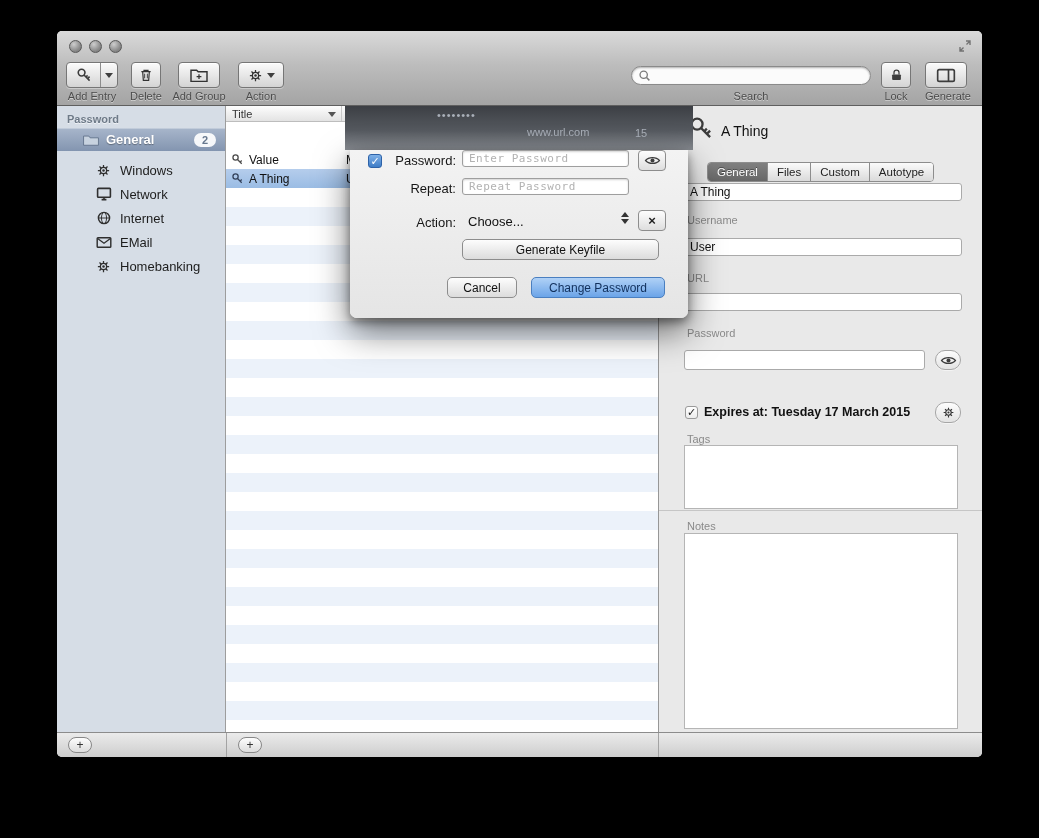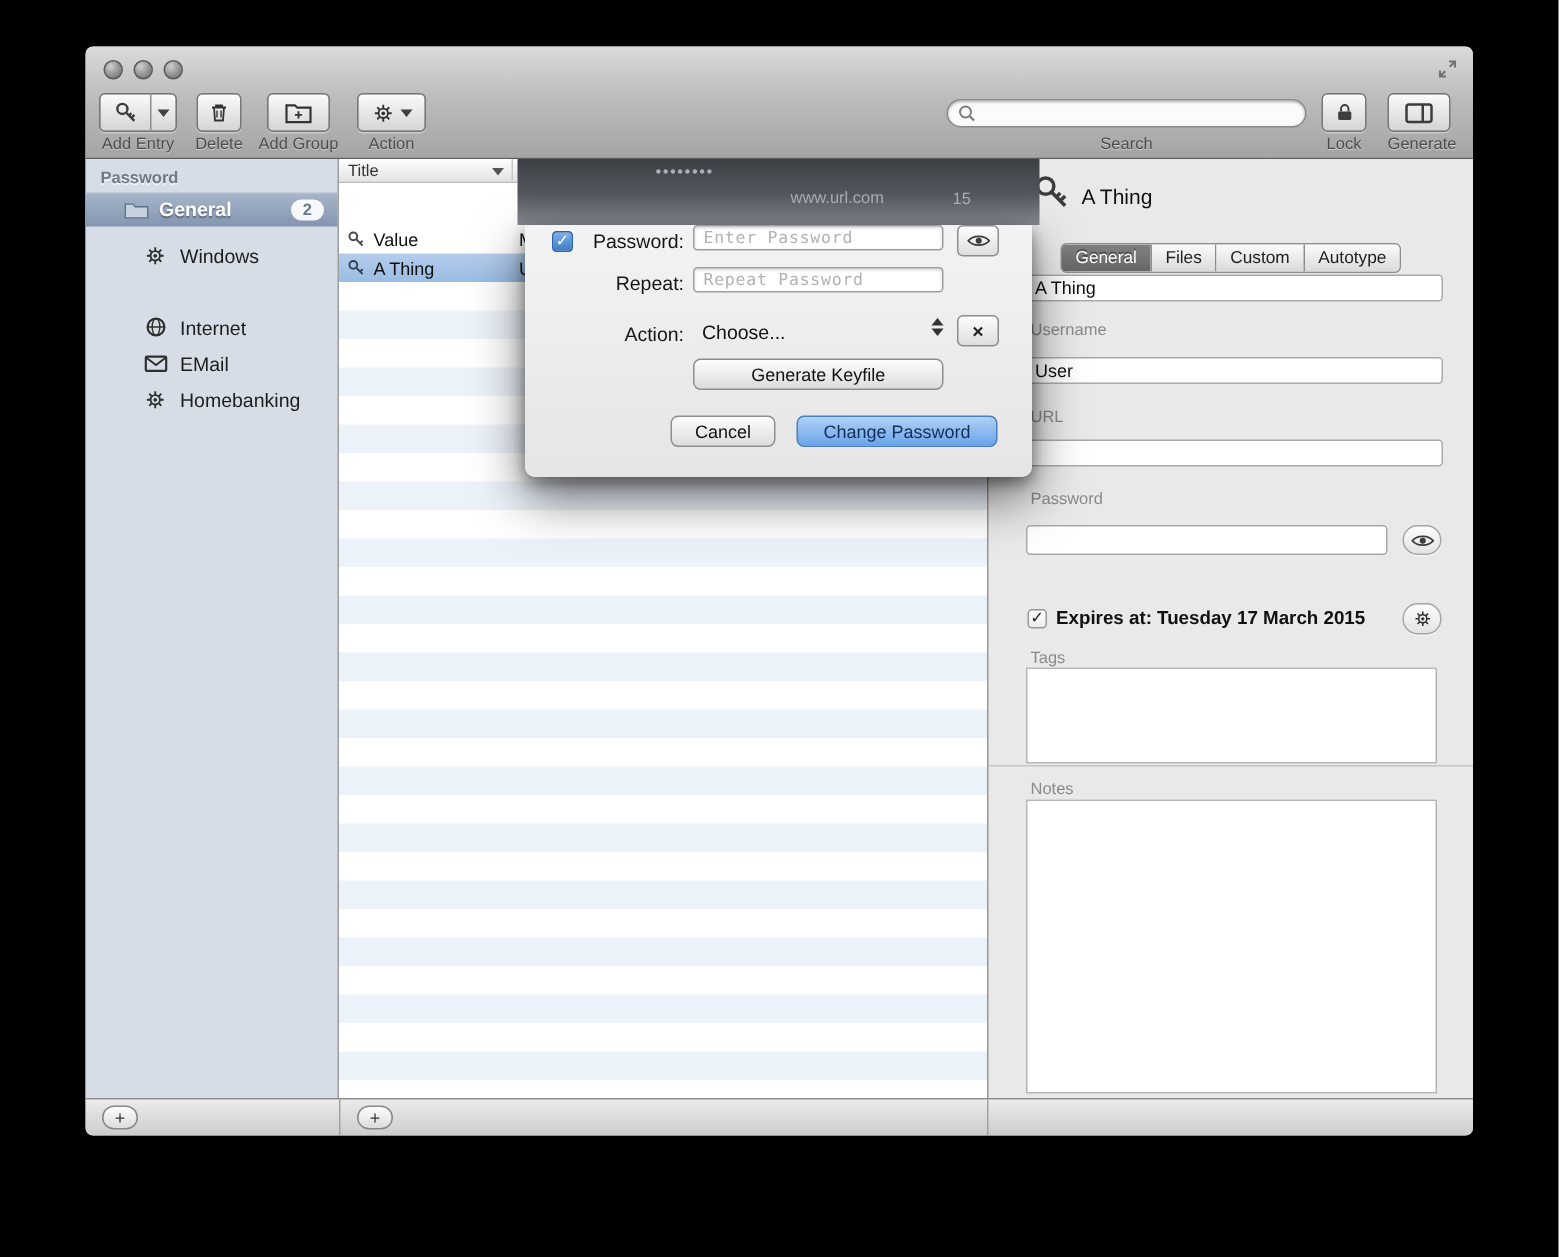--- a/index.html
+++ b/index.html
@@ -249,20 +249,29 @@
             <g stroke="#2f2f2f" stroke-width="2">
               <circle cx="12" cy="12" r="5" fill="none"></circle>
               <path d="M12 3v4M12 17v4M3 12h4M17 12h4M5.6 5.6l2.8 2.8M15.6 15.6l2.8 2.8M18.4 5.6l-2.8 2.8M8.4 15.6l-2.8 2.8"></path>
             </g>
             <circle cx="12" cy="12" r="2" fill="#2f2f2f"></circle>
           </svg>
       </span>
       <span>Windows</span>
     </div>
 
+    <div class="sb-item" style="top:76px">
+      <span class="ico">
+        <svg width="16" height="16" viewBox="0 0 20 20">
+            <rect x="2" y="3" width="16" height="11" rx="1" fill="none" stroke="#2f2f2f" stroke-width="2"></rect>
+            <path d="M7 17h6M10 14v3" stroke="#2f2f2f" stroke-width="2"></path>
+          </svg>
+      </span>
+      <span>Network</span>
+    </div>
 
     <div class="sb-item" style="top:100px">
       <span class="ico">
         <svg width="16" height="16" viewBox="0 0 20 20">
             <circle cx="10" cy="10" r="7" fill="none" stroke="#2f2f2f" stroke-width="1.8"></circle>
             <ellipse cx="10" cy="10" rx="3.2" ry="7" fill="none" stroke="#2f2f2f" stroke-width="1.2"></ellipse>
             <path d="M3 10h14" stroke="#2f2f2f" stroke-width="1.2"></path>
           </svg>
       </span>
       <span>Internet</span>
@@ -452,21 +461,21 @@
     <span class="slabel" style="left:34px;top:109px">Action:</span>
     <span style="position:absolute;left:118px;top:108px;font-size:13px;color:#111">Choose...</span>
     <span class="stepper">
         <span class="up"></span>
         <span class="down"></span>
       </span>
     <div class="sqbtn" style="top:104px">
       <span>×</span>
     </div>
 
-    <div class="sbtn" style="left:112px;top:133px;width:167px">
+    <div class="sbtn" style="left:112px;top:133px;width:197px">
       <span>Generate Keyfile</span>
     </div>
 
     <div class="sbtn" style="left:97px;top:171px;width:70px">
       <span>Cancel</span>
     </div>
     <div class="sbtn default" style="left:181px;top:171px;width:134px">
       <span>Change Password</span>
     </div>
   </div>

